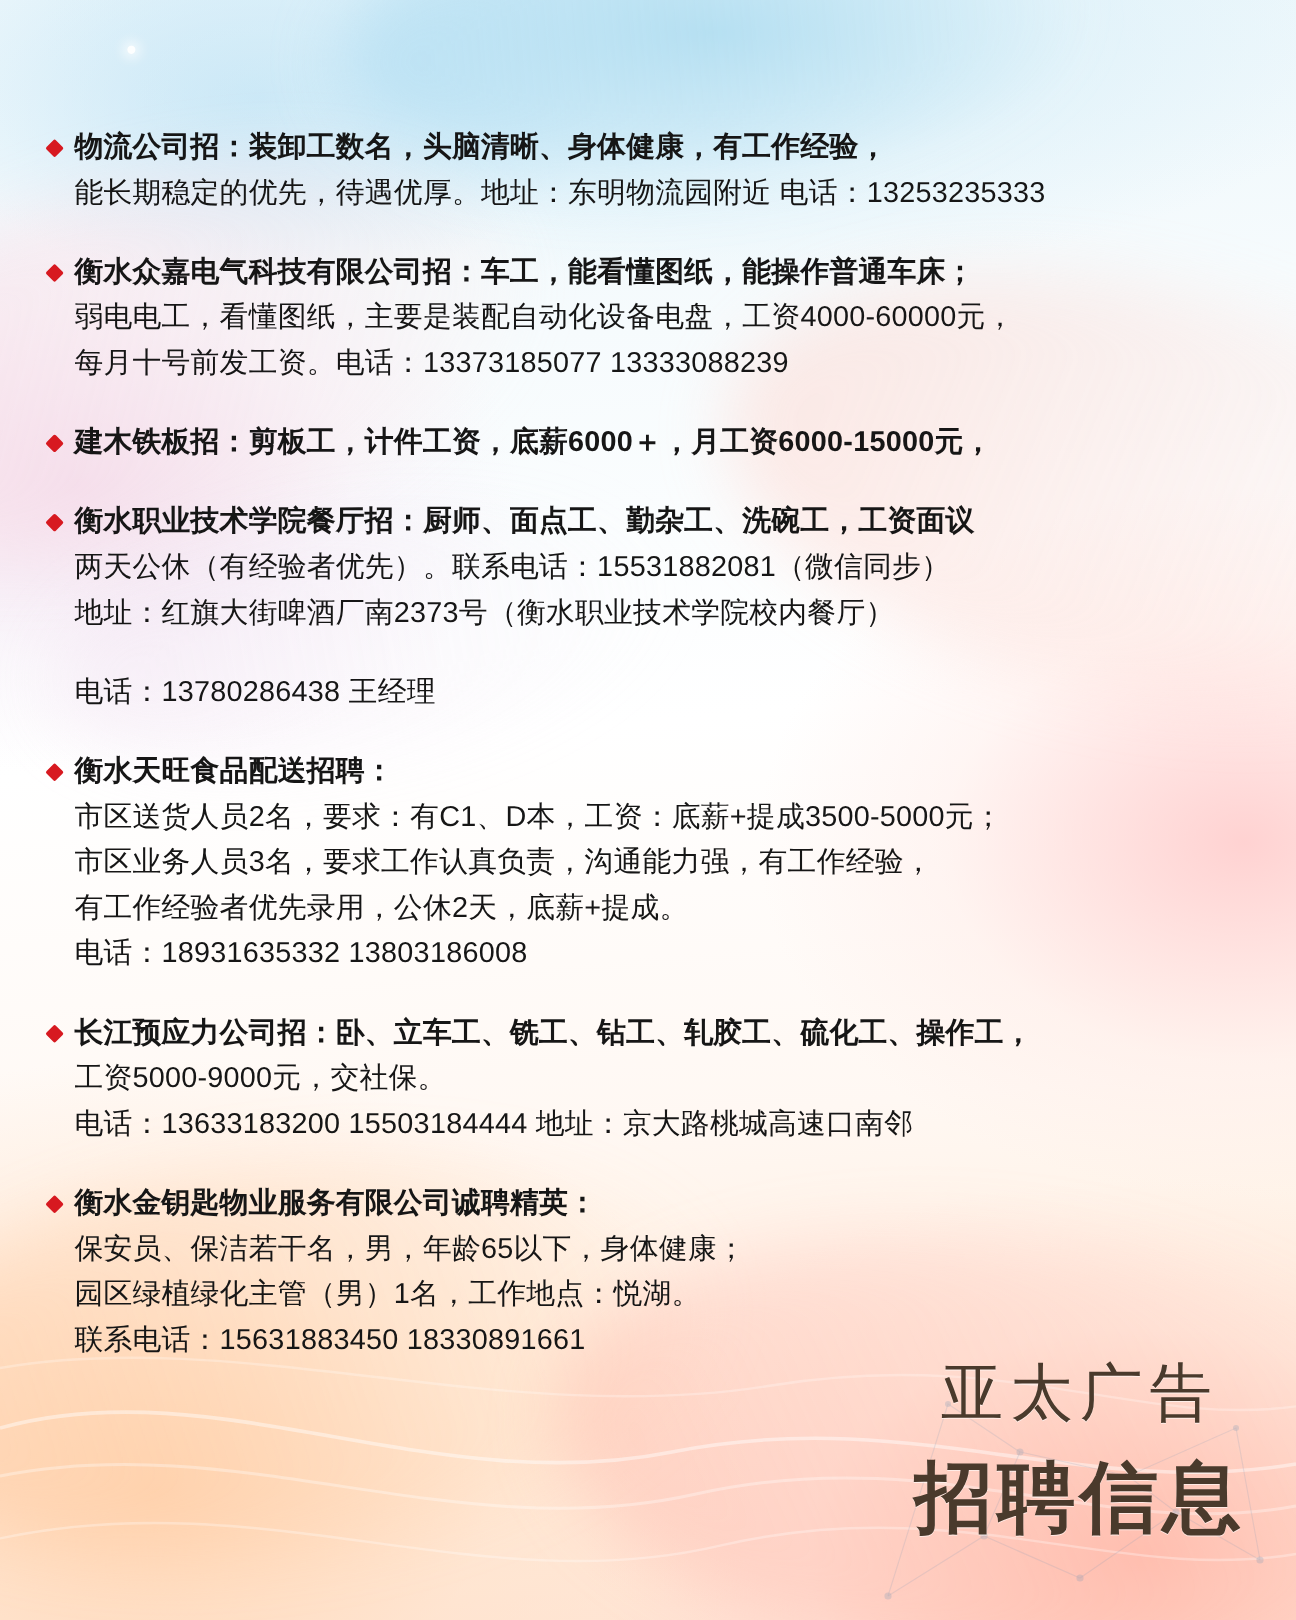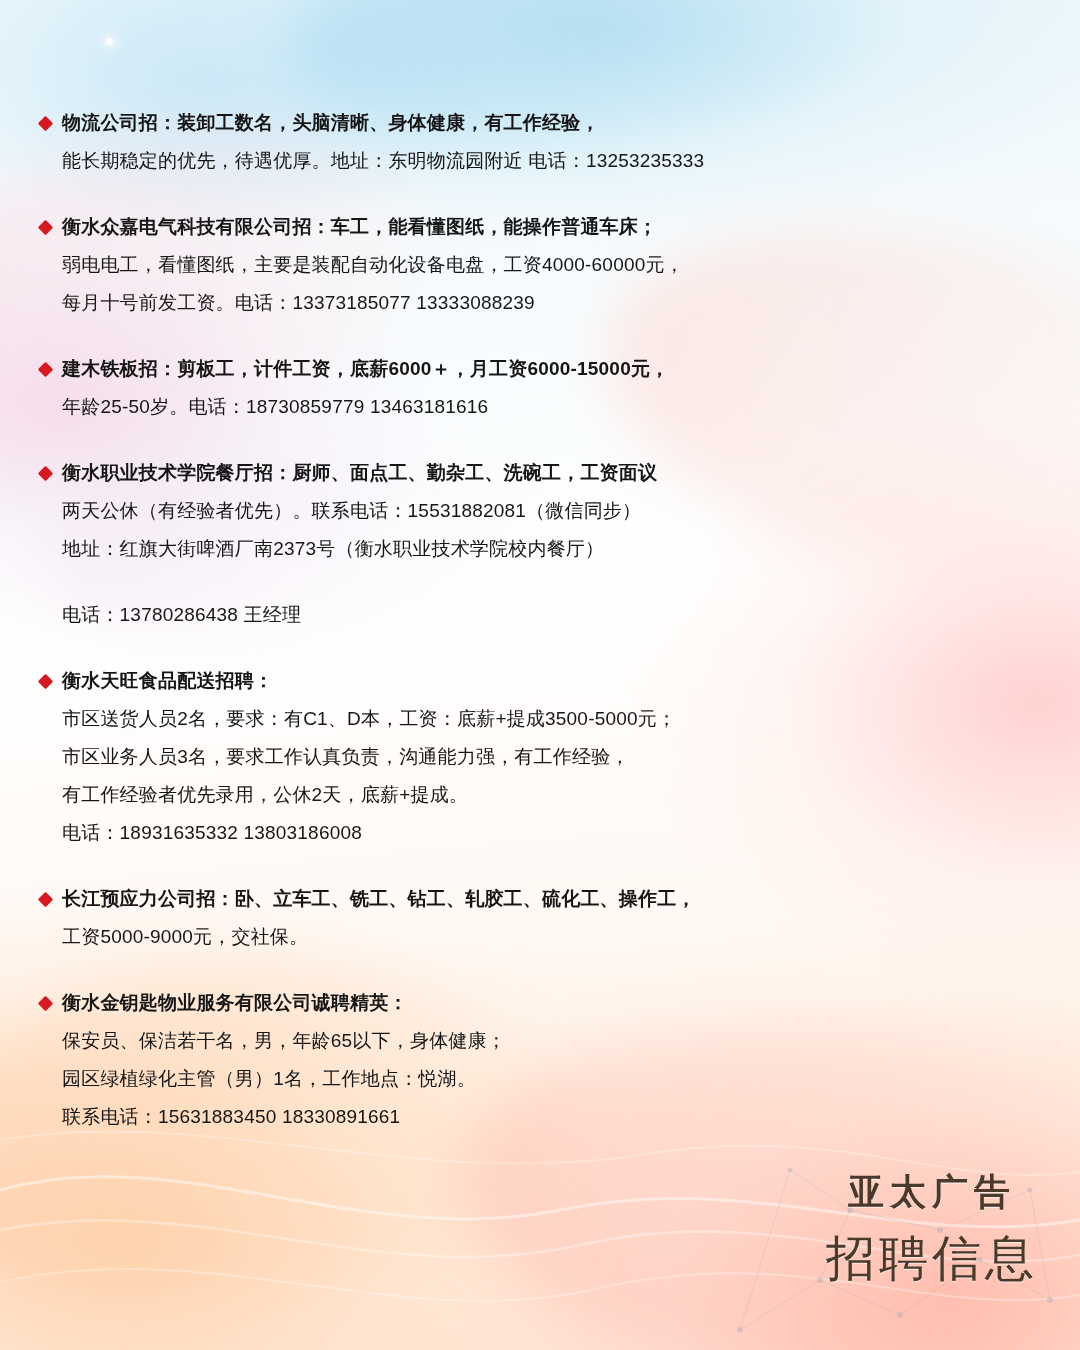--- a/index.html
+++ b/index.html
@@ -55,21 +55,21 @@
     width: 1080px;
     height: 1350px;
     padding: 104px 34px 0 40px;
     box-sizing: border-box;
   }
 
   .ad {
     margin-bottom: 28px;
   }
   .ad .line {
-    font-size: 19px;
+    font-size: 24px;
     line-height: 38px;
     color: #161616;
     letter-spacing: 0.2px;
     white-space: nowrap;
   }
   .ad .line.first {
     position: relative;
     padding-left: 22px;
     font-weight: 700;
   }
@@ -91,31 +91,31 @@
 
   
   .brand {
     position: absolute;
     right: 42px;
     bottom: 58px;
     text-align: center;
     color: #3d3226;
   }
   .brand .name {
-    font-size: 36px;
-    font-weight: 700;
+    font-size: 52px;
+    font-weight: 400;
     letter-spacing: 6px;
     color: #4a3a2c;
     line-height: 1.1;
     text-shadow: 0 1px 0 rgba(255,255,255,0.6);
   }
   .brand .sub {
     margin-top: 14px;
-    font-size: 49px;
-    font-weight: 400;
+    font-size: 65px;
+    font-weight: 700;
     letter-spacing: 4px;
     color: #4a3a2c;
     text-shadow: 0 1px 0 rgba(255,255,255,0.6);
   }
 </style>
 </head>
 <body>
 
 <div id="poster">
 
@@ -162,21 +162,20 @@
     </div>
 
     <div class="ad">
       <div class="line first">衡水众嘉电气科技有限公司招：车工，能看懂图纸，能操作普通车床；</div>
       <div class="line cont">弱电电工，看懂图纸，主要是装配自动化设备电盘，工资4000-60000元，</div>
       <div class="line cont">每月十号前发工资。电话：13373185077  13333088239</div>
     </div>
 
     <div class="ad">
       <div class="line first">建木铁板招：剪板工，计件工资，底薪6000＋，月工资6000-15000元，</div>
-      <div class="line cont">年龄25-50岁。电话：18730859779  13463181616</div>
     </div>
 
     <div class="ad">
       <div class="line first">衡水职业技术学院餐厅招：厨师、面点工、勤杂工、洗碗工，工资面议</div>
       <div class="line cont">两天公休（有经验者优先）。联系电话：15531882081（微信同步）</div>
       <div class="line cont">地址：红旗大街啤酒厂南2373号（衡水职业技术学院校内餐厅）</div>
     </div>
 
     <div class="ad">
       <div class="line cont">电话：13780286438 王经理</div>
@@ -186,20 +185,21 @@
       <div class="line first">衡水天旺食品配送招聘：</div>
       <div class="line cont">市区送货人员2名，要求：有C1、D本，工资：底薪+提成3500-5000元；</div>
       <div class="line cont">市区业务人员3名，要求工作认真负责，沟通能力强，有工作经验，</div>
       <div class="line cont">有工作经验者优先录用，公休2天，底薪+提成。</div>
       <div class="line cont">电话：18931635332  13803186008</div>
     </div>
 
     <div class="ad">
       <div class="line first">长江预应力公司招：卧、立车工、铣工、钻工、轧胶工、硫化工、操作工，</div>
       <div class="line cont">工资5000-9000元，交社保。</div>
+      <div class="line cont">电话：13633183200  15503184444  地址：京大路桃城高速口南邻</div>
     </div>
 
     <div class="ad">
       <div class="line first">衡水金钥匙物业服务有限公司诚聘精英：</div>
       <div class="line cont">保安员、保洁若干名，男，年龄65以下，身体健康；</div>
       <div class="line cont">园区绿植绿化主管（男）1名，工作地点：悦湖。</div>
       <div class="line cont bold">联系电话：15631883450 18330891661</div>
     </div>
 
   </div>

